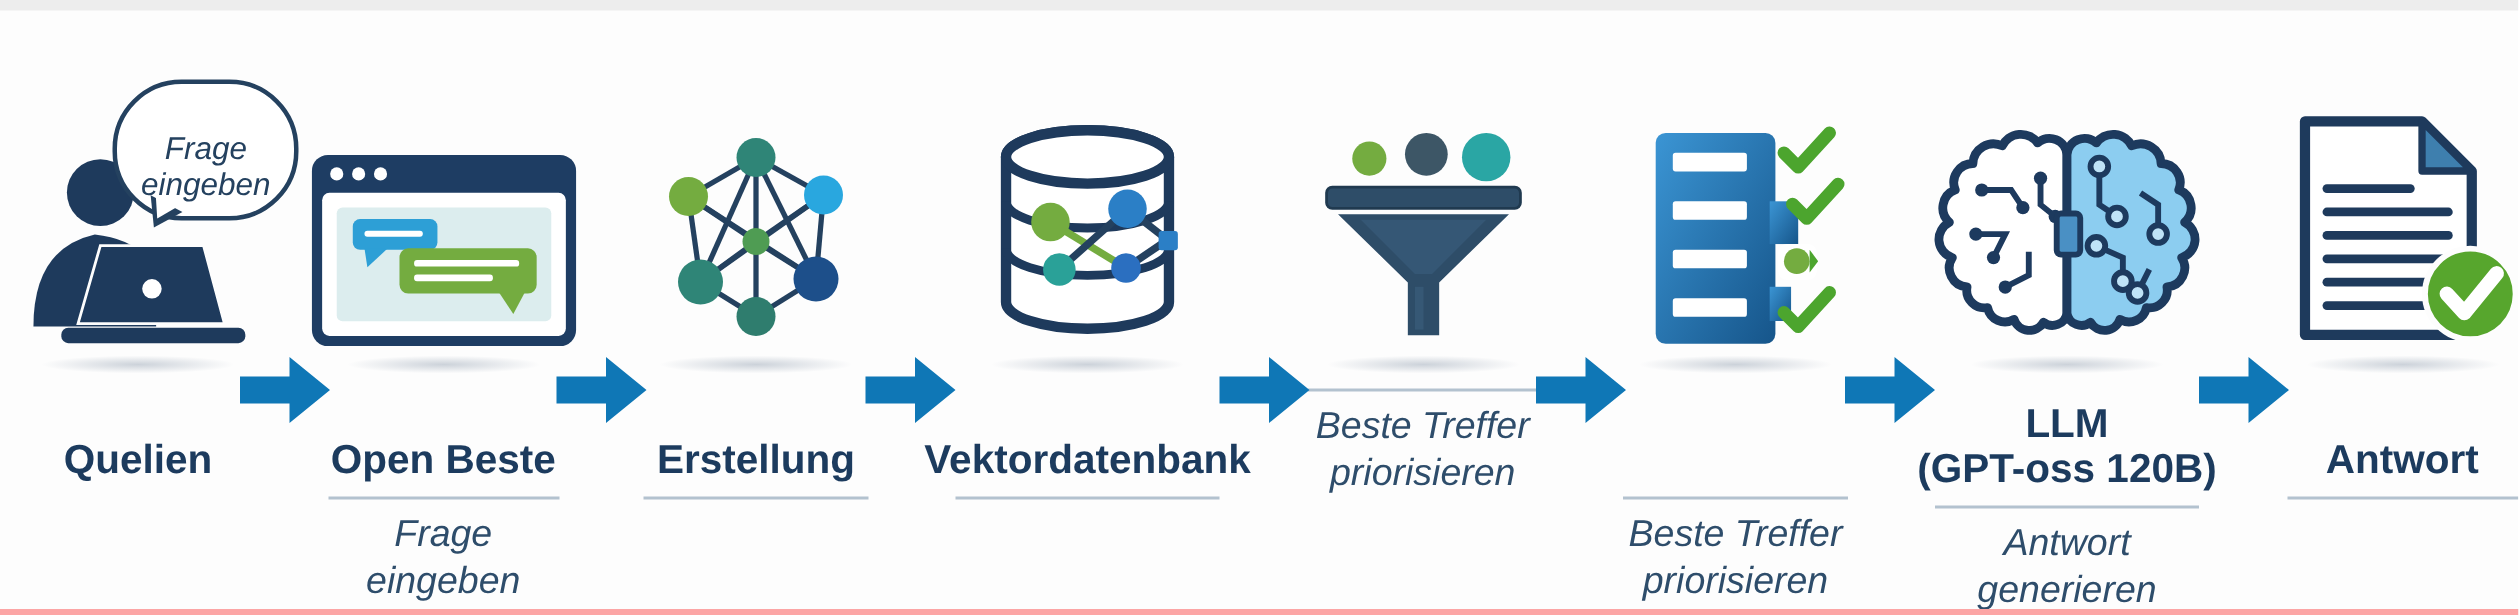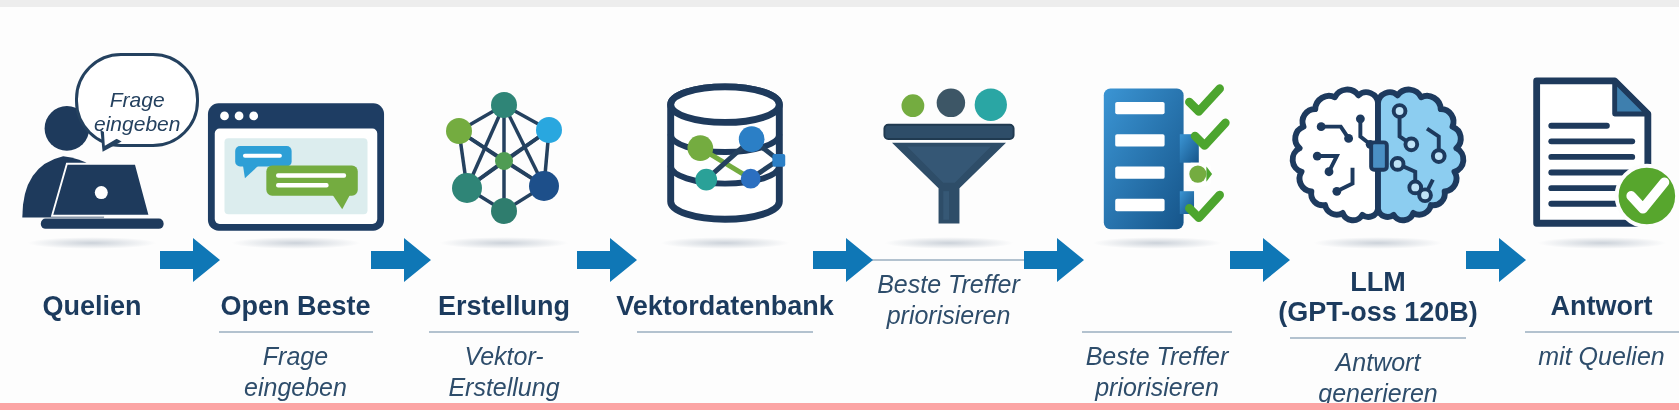--- a/index.html
+++ b/index.html
@@ -1,19 +1,19 @@
 <!DOCTYPE html>
 <html><head>
 <meta charset="utf-8">
 <style>
   html,body{margin:0;padding:0;background:#fff;}
   .page{
     width:1679px;height:410px;overflow:hidden;position:relative;
     background:#fdfdfd;
-    border-top:7px solid #ededed;border-bottom:7px solid #fca5a5;
+    border-top:7px solid #ededed;border-bottom:4px solid #fca5a5;
     box-sizing:border-box;
     font-family:"Liberation Sans", sans-serif;
   }
   .pipeline{
     display:flex;justify-content:space-between;align-items:flex-start;
     padding:58px 12px 0 12px;
   }
   .stage{display:flex;flex-direction:column;align-items:center;flex:0 0 auto;}.w160{width:160px}.w170{width:170px}.w175{width:175px}.w200{width:200px}
   .icon-wrap{
     height:168px;display:flex;align-items:flex-end;justify-content:center;
@@ -146,22 +146,20 @@
           <circle cx="115" cy="103" r="15" fill="#1d4f8a"></circle>
           <circle cx="75" cy="128" r="13" fill="#2f7d6e"></circle>
           <circle cx="75" cy="78" r="9" fill="#4f9c53"></circle>
         </svg>
       </div>
       <div class="icon-shadow"></div>
       <div class="title-block">
           <div class="title">Erstellung</div>
         </div>
       <div class="divider"></div>
-      <div class="subtitle">Vektor-
-Erstellung</div>
     </div>
 
     <div class="arrow">
       <svg width="62" height="44" viewBox="0 0 60 44">
           <polygon points="0,13 33,13 33,0 60,22 33,44 33,31 0,31" fill="#0f77b6"></polygon>
         </svg>
     </div>
 
     <div class="stage w200">
       <div class="icon-wrap">
@@ -327,17 +325,16 @@
           </g>
           <circle cx="131" cy="124" r="31" fill="#57a62d" stroke="#fdfdfd" stroke-width="4"></circle>
           <path d="M115,124 L127,137 L149,110" fill="none" stroke="#fff" stroke-width="10" stroke-linecap="round" stroke-linejoin="round"></path>
         </svg>
       </div>
       <div class="icon-shadow"></div>
       <div class="title-block">
           <div class="title">Antwort</div>
         </div>
       <div class="divider"></div>
-      <div class="subtitle">mit Quelien</div>
     </div>
 
   </div>
 </div>
 
 </body></html>

